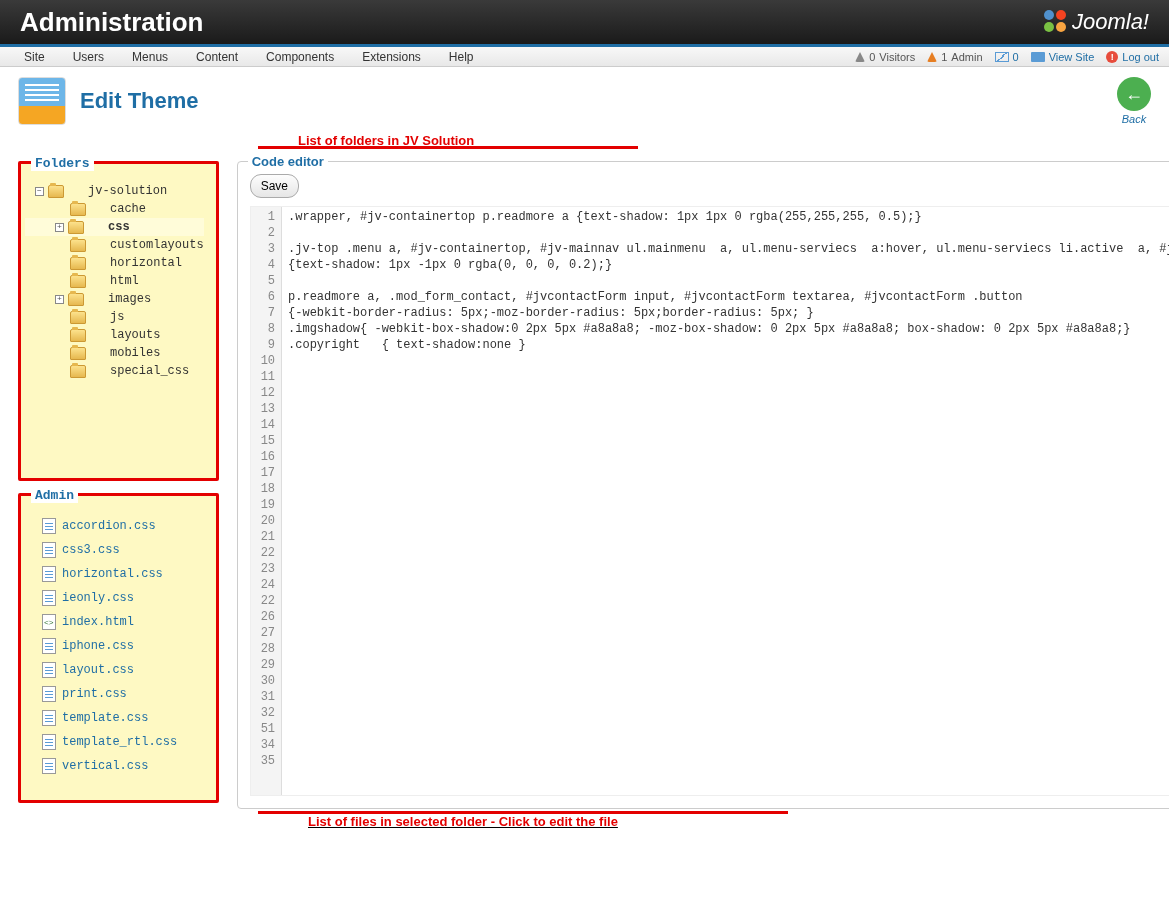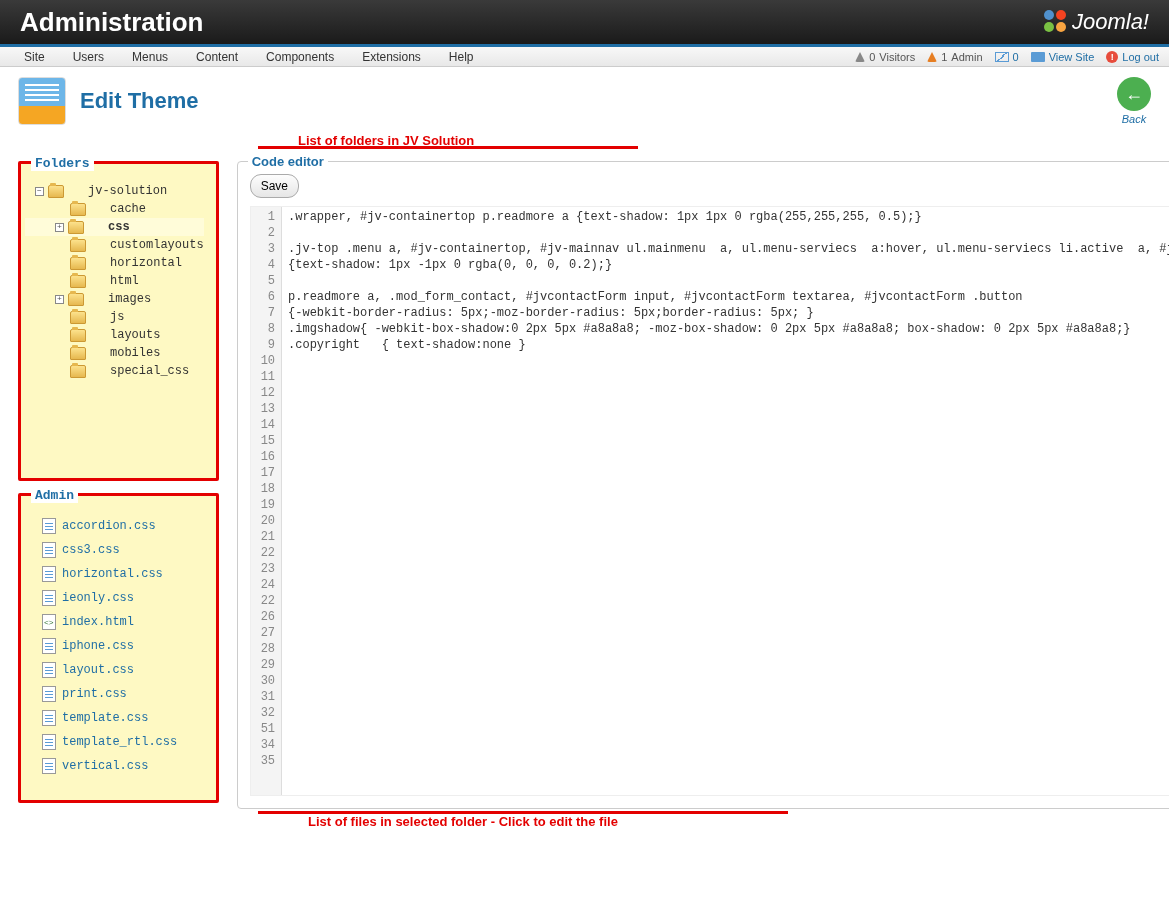--- a/index.html
+++ b/index.html
@@ -66,21 +66,21 @@
 .code-editor { border: 1px solid #eee; display: flex; font-family: "Courier New", monospace; font-size: 12px; line-height: 16px; height: 590px; overflow: hidden; }
 .gutter { background: #f4f4f4; border-right: 1px solid #ddd; padding: 2px 6px 2px 10px; text-align: right; color: #888; }
 .gutter div { height: 16px; }
 .code-lines { padding: 2px 6px; color: #333; white-space: pre; overflow: auto; flex: 1; }
 .code-lines div { height: 16px; }
 
 .annotation-top { position: relative; }
 .anno-text-top { color: #e30000; font-weight: bold; font-size: 13px; margin-left: 280px; margin-bottom: -2px; }
 .anno-line-top { border-bottom: 3px solid #e30000; margin-left: 240px; width: 380px; margin-bottom: 12px; }
 
-.anno-bottom { position: relative; }
+.anno-bottom { position: relative; text-decoration: underline; }
 .anno-text-bottom { color: #e30000; font-weight: bold; font-size: 13px; margin-left: 290px; }
 .anno-line-bottom { border-top: 3px solid #e30000; margin-left: 240px; width: 530px; margin-top: 2px; }
 .icon-person-gray { width:0;height:0;border-left:5px solid transparent;border-right:5px solid transparent;border-bottom:10px solid #888;border-radius:2px; }
 .icon-person-orange { width:0;height:0;border-left:5px solid transparent;border-right:5px solid transparent;border-bottom:10px solid #e67e22;border-radius:2px; }
 .icon-mail { width:14px;height:10px;border:1px solid #5a9bd5;background:linear-gradient(135deg,transparent 45%,#5a9bd5 45%,#5a9bd5 55%,transparent 55%); }
 .icon-view { width:14px;height:10px;background:#5a9bd5;border-radius:1px; }
 .icon-logout { width:12px;height:12px;border-radius:50%;background:#e74c3c;color:#fff;font-size:9px;display:flex;align-items:center;justify-content:center;font-weight:bold; }
 a.status-link { color:#1f6ea5; text-decoration:none; cursor:pointer; }
 </style>
 </head>

